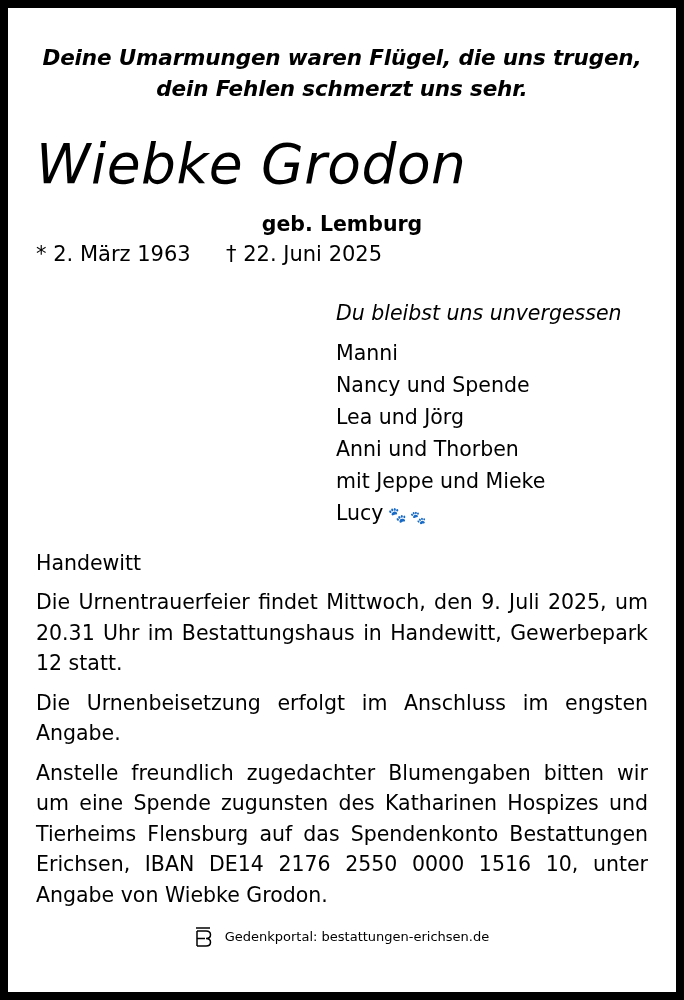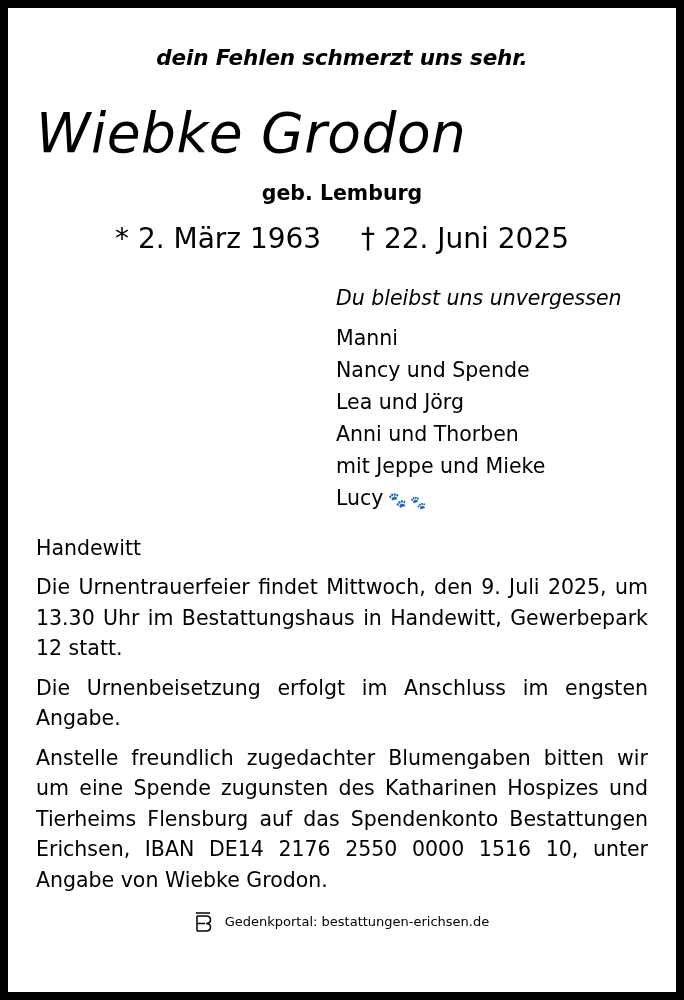--- a/index.html
+++ b/index.html
@@ -60,25 +60,25 @@
     letter-spacing: 0.5px;
   }
   .maiden-name {
     text-align: center;
     font-size: 20.5px;
     line-height: 26px;
     font-weight: 700;
     margin-top: 16px;
   }
   .dates {
-    text-align: center;
-    font-size: 28px;
+    text-align: left;
+    font-size: 21px;
     line-height: 26px;
     font-weight: 500;
-    margin-top: 20px;
+    margin-top: 4px;
     white-space: nowrap;
   }
   .dates .gap { display: inline-block; width: 22px; }
 
   
   .family {
     margin-top: 32px;
     padding-left: 300px;
   }
   .family-motto {
@@ -141,20 +141,21 @@
   }
   .footer-text { white-space: nowrap; }
 </style>
 </head>
 <body>
 
 <div class="notice">
   <div class="inner">
 
     <div class="epigraph">
+      <div>Deine Umarmungen waren Flügel, die uns trugen,</div>
       <div>dein Fehlen schmerzt uns sehr.</div>
     </div>
 
     <div class="deceased-name">Wiebke Grodon</div>
     <div class="maiden-name">geb. Lemburg</div>
     <div class="dates">
       <span>*</span>
       <span>2. März 1963</span>
       <span class="gap"></span>
       <span>†</span>
@@ -170,21 +171,21 @@
         <div>Anni und Thorben</div>
         <div>mit Jeppe und Mieke</div>
         <div>
           <span>Lucy</span><span class="paws"><span class="paw-a">🐾</span><span class="paw-b">🐾</span></span>
         </div>
       </div>
     </div>
 
     <div class="body-block">
       <div class="place">Handewitt</div>
-      <p class="para">Die Urnentrauerfeier findet Mittwoch, den 9. Juli 2025, um 13.30 Uhr im Bestattungshaus in Handewitt, Gewerbepark 12 statt.</p>
+      <p class="para">Die Urnentrauerfeier findet Mittwoch, den 9. Juli 2025, um 20.31 Uhr im Bestattungshaus in Handewitt, Gewerbepark 12 statt.</p>
       <p class="para">Die Urnenbeisetzung erfolgt im Anschluss im engsten Angabe.</p>
       <p class="para last">Anstelle freundlich zugedachter Blumengaben bitten wir um eine Spende zugunsten des Katharinen Hospizes und Tierheims Flensburg auf das Spendenkonto Bestattungen Erichsen, IBAN DE14 2176 2550 0000 1516 10, unter Angabe von Wiebke Grodon.</p>
     </div>
 
     <div class="footer">
       <span class="logo-mark">
         <svg width="22" height="24" viewBox="0 0 22 24" xmlns="http://www.w3.org/2000/svg">
           <g fill="none" stroke="#000000" stroke-width="1.5">
             <line x1="1" y1="3" x2="15" y2="3"></line>
             <line x1="2" y1="6" x2="2" y2="21"></line>

